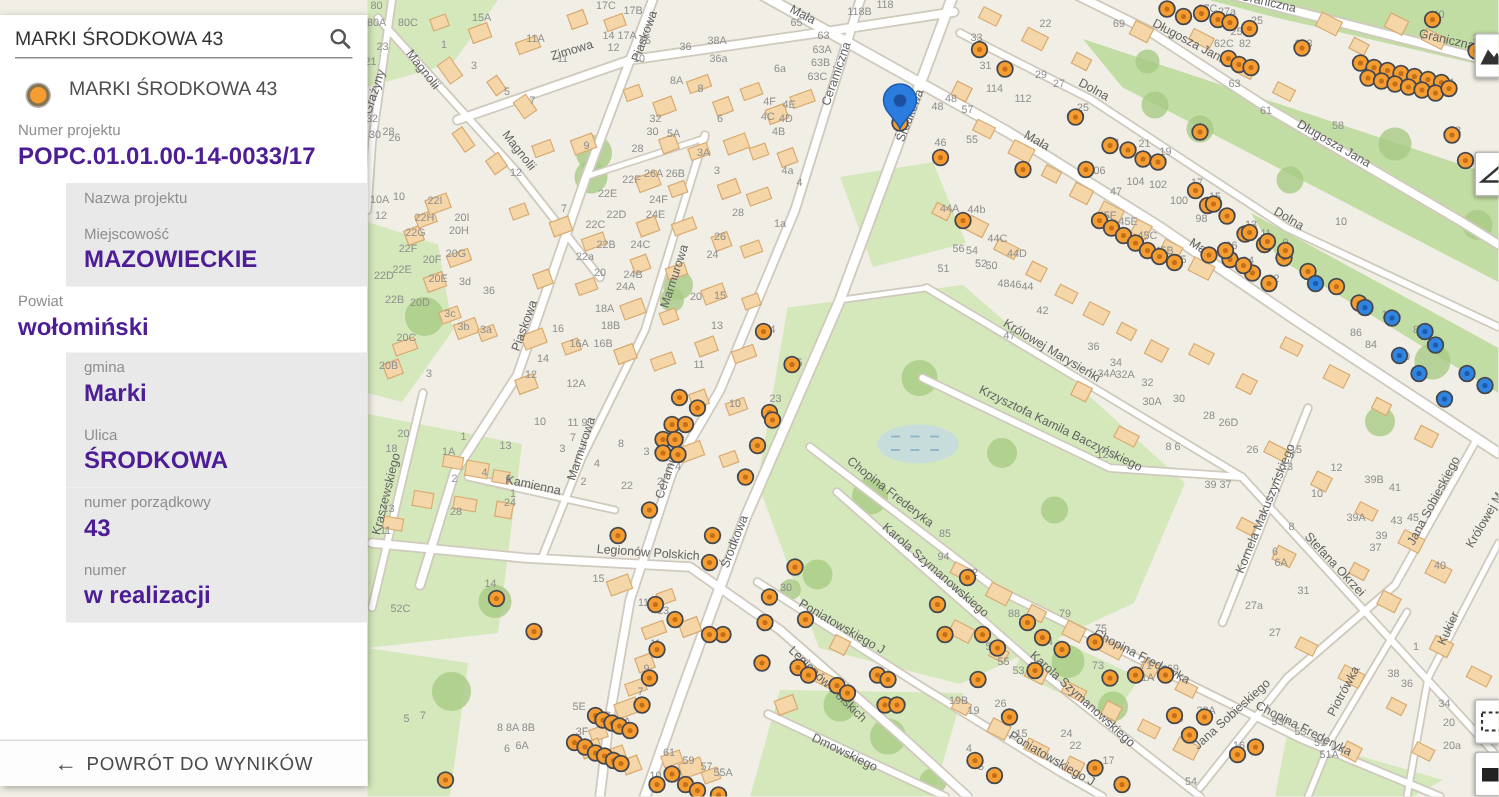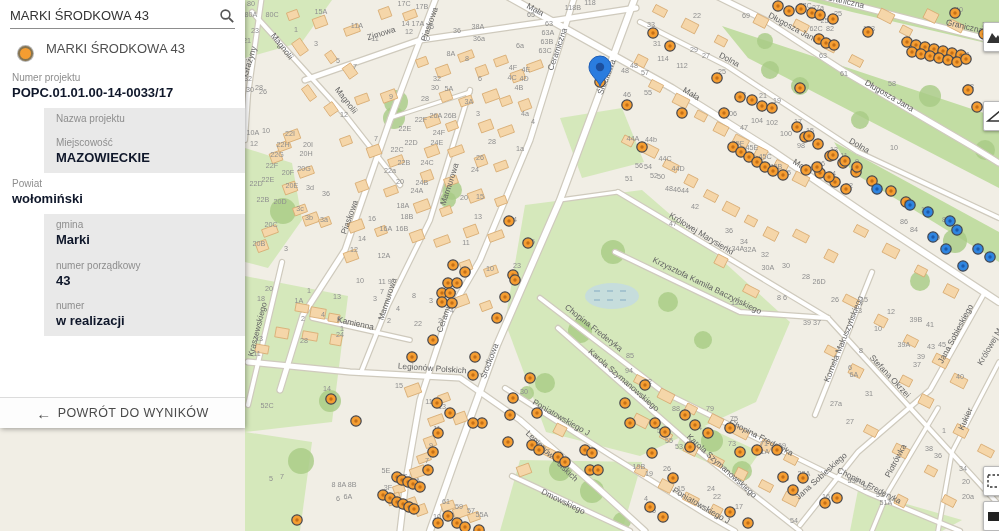--- a/index.html
+++ b/index.html
@@ -5,38 +5,38 @@
   html,body{margin:0;padding:0;}
   body{width:999px;height:531px;position:relative;overflow:hidden;
        font-family:"Liberation Sans",sans-serif;background:#f1eee5;}
   .map{position:absolute;inset:0;}
   .map svg{display:block;}
   
   .map-ctrl{position:absolute;right:-14px;width:28px;height:28px;background:#fff;
             border:1px solid #b9b9b9;border-radius:2px;
             box-shadow:0 1px 3px rgba(0,0,0,.35);display:flex;align-items:center;}
   
-  .sidebar{position:absolute;left:0;top:0;width:245px;height:428px;background:#fff;
+  .sidebar{position:absolute;left:0;top:10px;width:245px;height:514px;background:#fff;
            box-shadow:1px 1px 5px rgba(0,0,0,.35);display:flex;flex-direction:column;
            box-sizing:border-box;}
   .search-row{position:relative;padding:5px 10px 0;flex:none;}
   .search-input{width:100%;box-sizing:border-box;border:none;border-bottom:1px solid #8d8d8d;
                 font-size:13px;color:#333;padding:3px 26px 5px 0;background:transparent;
                 outline:none;font-family:inherit;}
   .search-icon{position:absolute;right:10px;top:8px;width:16px;height:16px;cursor:pointer;}
   .result-head{display:flex;padding:11px 10px 6px;flex:none;}
   .result-icon{width:11px;height:11px;border-radius:50%;background:#f59d31;
                border:2px solid #87744f;box-shadow:0 0 0 1px #b5b5b5;
                margin:6px 13px 0 8px;flex:none;}
   .result-text{font-size:13px;color:#4f4f4f;line-height:1.45;}
   .fields{flex:none;}
   .field{padding:5px 12px 6px;}
   .field.shaded{background:#e9e9e9;margin-left:44px;}
   .field .lbl{font-size:10px;color:#8e8e8e;margin-bottom:2px;}
-  .field .val{font-size:13px;font-weight:bold;color:#0f172a;line-height:1.3;}
+  .field .val{font-size:16px;font-weight:bold;color:#4c1d95;line-height:1.3;}
   .sb-spacer{flex:1;}
   .sb-footer{height:30px;flex:none;border-top:1px solid #dcdcdc;background:#fdfdfd;
              display:flex;align-items:center;justify-content:center;
              font-size:12.5px;color:#4a4a4a;letter-spacing:.4px;cursor:pointer;}
   .sb-footer .arr{font-size:15px;margin-right:6px;line-height:1;}
 </style>
 </head>
 <body>
 
 <div class="map">
@@ -1354,20 +1354,24 @@
       </div>
       <div class="field">
         <div class="lbl">Powiat</div>
         <div class="val">wołomiński</div>
       </div>
       <div class="field shaded">
         <div class="lbl">gmina</div>
         <div class="val">Marki</div>
       </div>
       <div class="field shaded">
+        <div class="lbl">Ulica</div>
+        <div class="val">ŚRODKOWA</div>
+      </div>
+      <div class="field shaded">
         <div class="lbl">numer porządkowy</div>
         <div class="val">43</div>
       </div>
       <div class="field shaded">
         <div class="lbl">numer</div>
         <div class="val">w realizacji</div>
       </div>
     </div>
   <div class="sb-spacer"></div>
   <div class="sb-footer">

